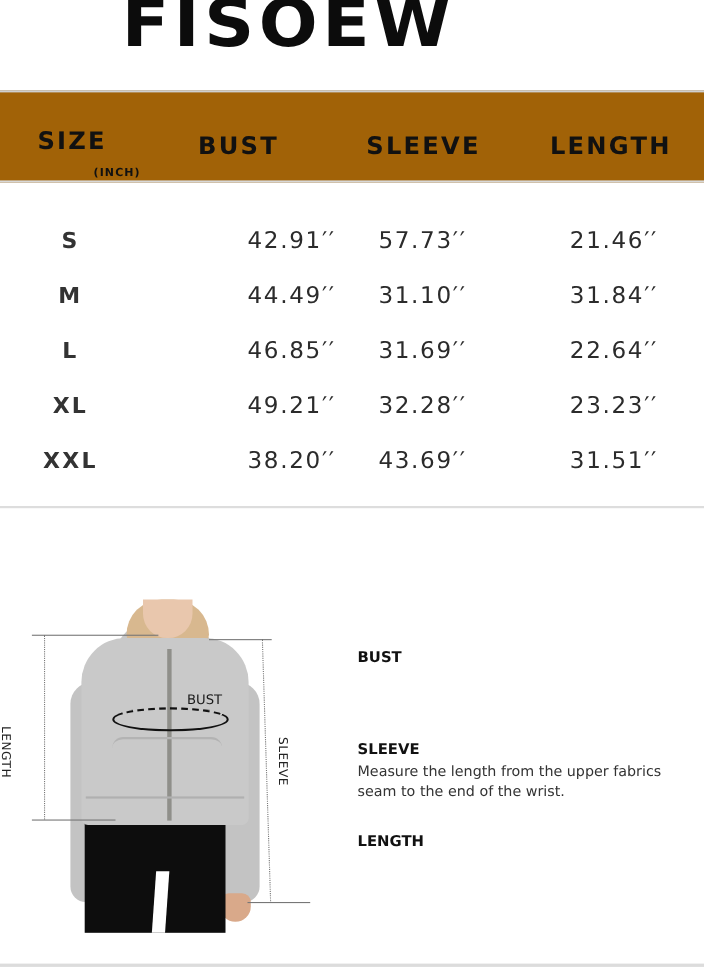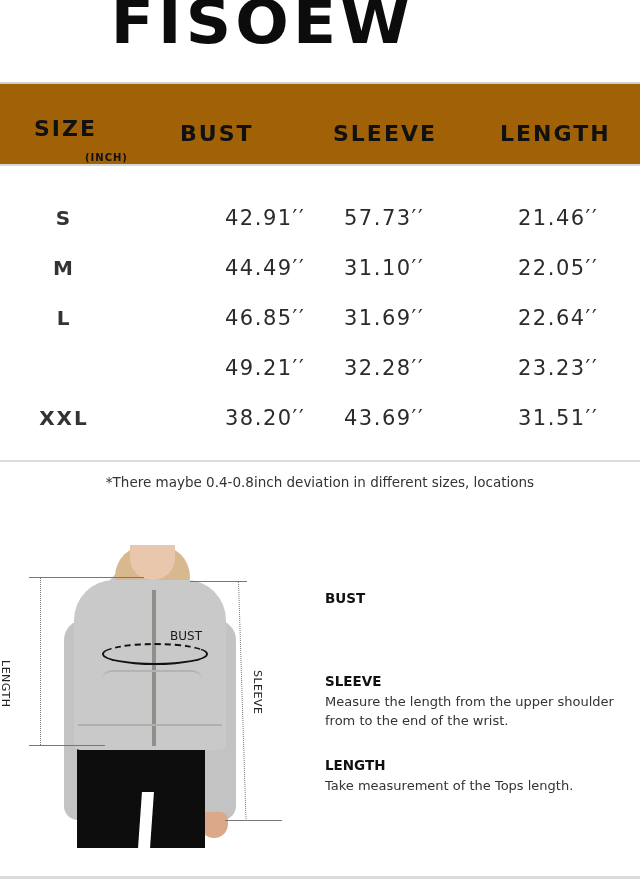--- a/index.html
+++ b/index.html
@@ -132,43 +132,43 @@
   <div class="row" style="top:26px">
     <div class="cell-size">S</div>
     <div class="cell-val c-bust">42.91′′</div>
     <div class="cell-val c-sleeve">57.73′′</div>
     <div class="cell-val c-length">21.46′′</div>
   </div>
   <div class="row" style="top:76px">
     <div class="cell-size">M</div>
     <div class="cell-val c-bust">44.49′′</div>
     <div class="cell-val c-sleeve">31.10′′</div>
-    <div class="cell-val c-length">22.05′′</div>
+    <div class="cell-val c-length">31.84′′</div>
   </div>
   <div class="row" style="top:126px">
     <div class="cell-size">L</div>
     <div class="cell-val c-bust">46.85′′</div>
     <div class="cell-val c-sleeve">31.69′′</div>
     <div class="cell-val c-length">22.64′′</div>
   </div>
   <div class="row" style="top:176px">
+    <div class="cell-size">XL</div>
     <div class="cell-val c-bust">49.21′′</div>
     <div class="cell-val c-sleeve">32.28′′</div>
     <div class="cell-val c-length">23.23′′</div>
   </div>
   <div class="row" style="top:226px">
     <div class="cell-size">XXL</div>
     <div class="cell-val c-bust">38.20′′</div>
     <div class="cell-val c-sleeve">43.69′′</div>
     <div class="cell-val c-length">31.51′′</div>
   </div>
 </div>
 
 <div class="note">
-  <div>*There maybe 0.4-0.8inch deviation in different sizes, locations</div>
 </div>
 
 <div class="figure">
   <div class="arm-left"></div>
   <div class="arm-right"></div>
   <div class="hand-left"></div>
   <div class="hand-right"></div>
   <div class="pants"></div>
   <div class="pants-gap"></div>
   <div class="hood"></div>
@@ -191,20 +191,19 @@
   <div class="line-h sl-bot"></div>
   <div class="line-v-dotted sl-v"></div>
   <div class="sl-label">SLEEVE</div>
 </div>
 
 <div class="desc desc-bust">
   <div class="desc-title">BUST</div>
 </div>
 <div class="desc desc-sleeve">
   <div class="desc-title">SLEEVE</div>
-  <div class="desc-text">Measure the length from the upper shoulder from to the end of the wrist.</div>
+  <div class="desc-text">Measure the length from the upper fabrics seam to the end of the wrist.</div>
 </div>
 <div class="desc desc-length">
   <div class="desc-title">LENGTH</div>
-  <div class="desc-text">Take measurement of the Tops length.</div>
 </div>
 
 <div class="bottom-rule"></div>
 
 </body></html>

